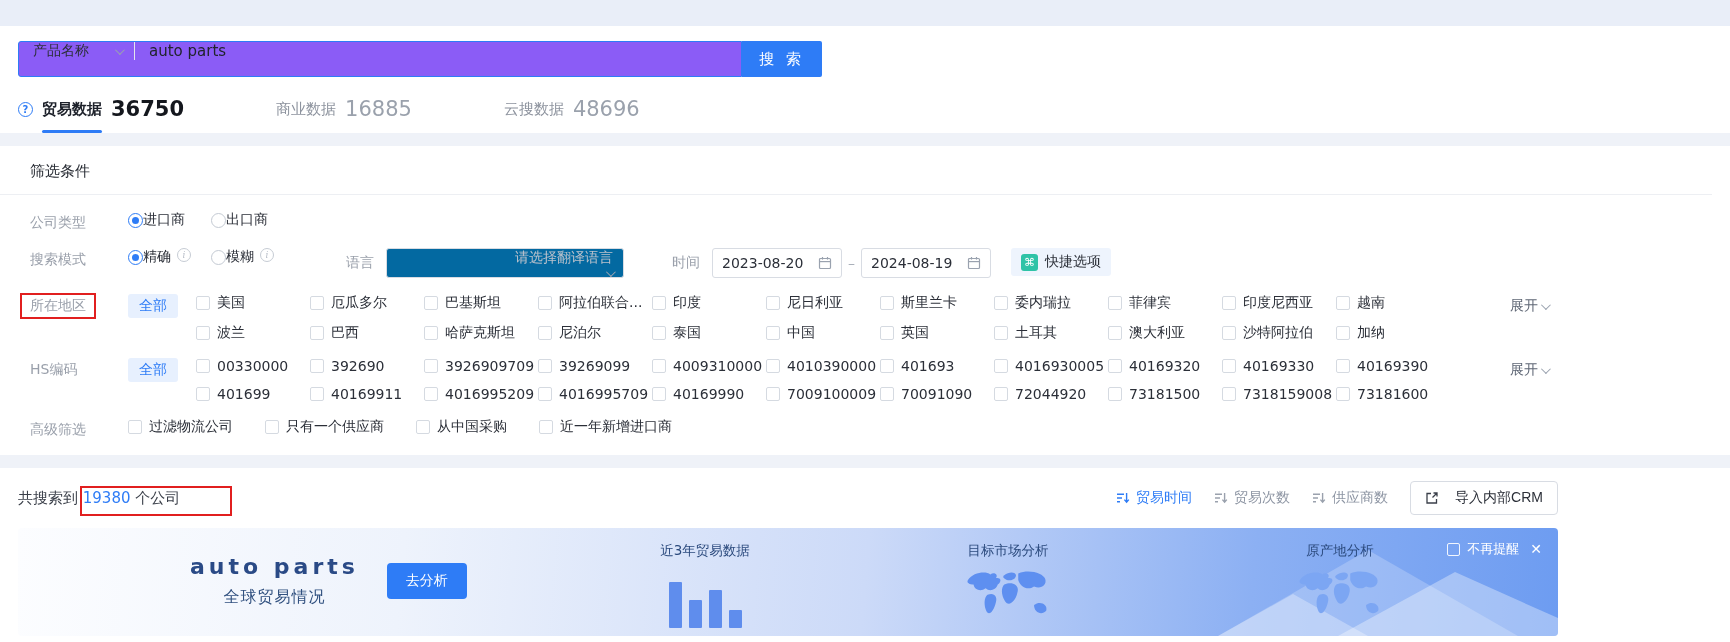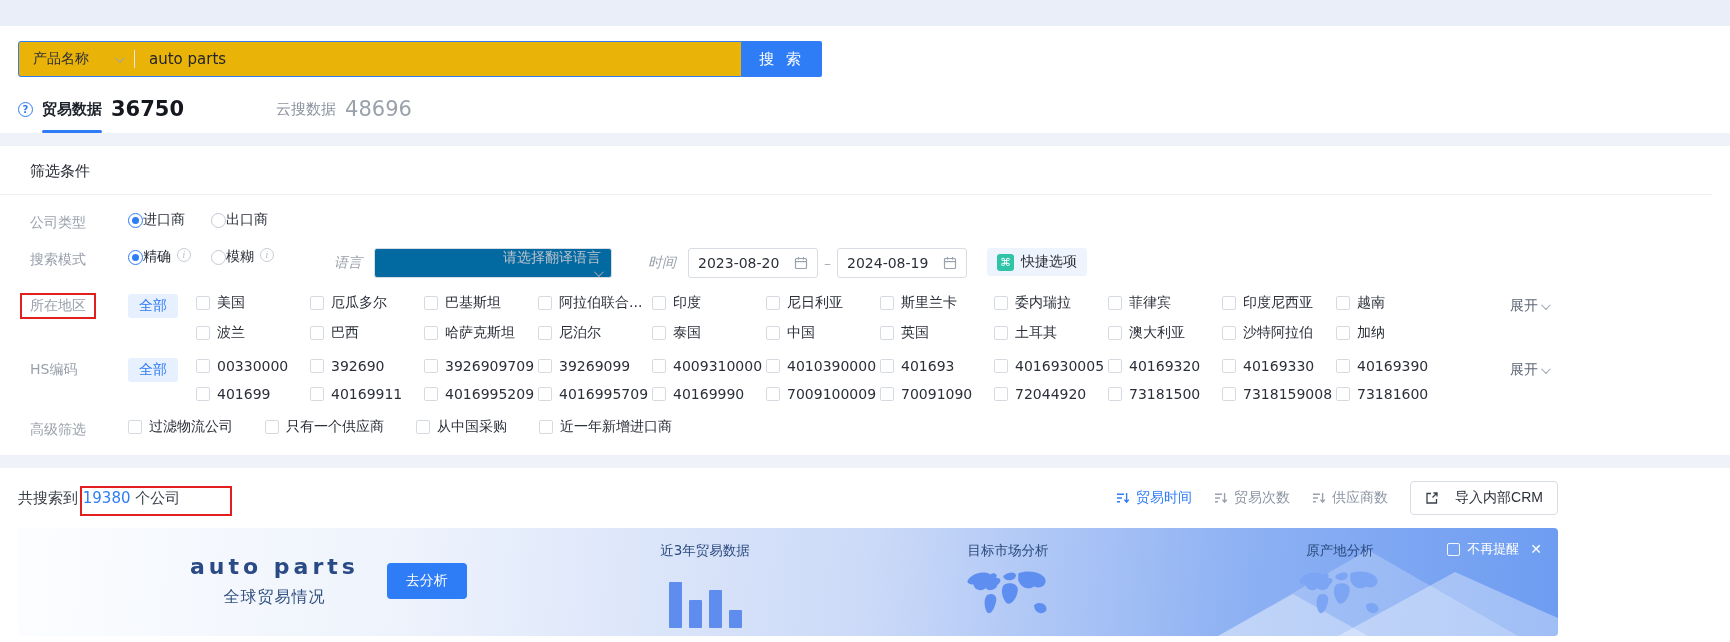--- a/index.html
+++ b/index.html
@@ -6,21 +6,21 @@
   html,body { width:1730px; height:642px; overflow:hidden; background:#fff;
     font-family:"DejaVu Sans","Liberation Sans",sans-serif; font-size:14px; color:#2b2f38; }
   .top-strip { height:26px; background:#e9eef8; }
   .gap { height:13px; background:#eff2f8; }
   .panel { background:#fff; }
   .content { width:1540px; margin-left:18px; }
 
   
   .search-panel { padding:15px 0 0 0; }
   .search-row { display:flex; align-items:stretch; height:36px; }
-  .search-box { display:flex; align-items:center; width:724px; border:1px solid #2e7cf6; border-radius:3px 0 0 3px; background:#eab308; }
+  .search-box { display:flex; align-items:flex-start; width:724px; border:1px solid #2e7cf6; border-radius:3px 0 0 3px; background:#8b5cf6; }
   .cat-select { display:flex; align-items:center; gap:26px; padding:0 12px 0 14px; cursor:pointer; }
   .cat-select .txt { font-size:14px; color:#2b2f38; }
   .vdivider { width:1px; height:18px; background:#e3e6ec; }
   .search-input { flex:1; border:0; outline:0; padding:0 14px; font-size:15px; color:#20242c; font-family:inherit; background:transparent; }
   .search-btn { width:80px; background:#2e7cf6; color:#fff; font-size:15px; letter-spacing:4px; border:0; border-radius:0 2px 2px 0; cursor:pointer;font-family:Liberation Serif, serif; }
 
   .chev { display:inline-block; width:7px; height:7px; border-right:1.4px solid #9aa2af; border-bottom:1.4px solid #9aa2af; transform:rotate(45deg) translateY(-2px); }
 
   
   .tabs { display:flex; gap:92px; margin-top:20px; }
@@ -41,21 +41,21 @@
   .red-box { border:2px solid #e11f1f; padding:2px 8px; margin:-4px 0 0 -10px; display:inline-block; }
 
   .radio { display:inline-flex; align-items:center; margin-right:26px; cursor:pointer; }
   .radio .dot { width:15px; height:15px; border-radius:50%; border:1px solid #c4cad3; background:#fff; position:relative; }
   .radio.checked .dot { border-color:#2e7cf6; }
   .radio.checked .dot::after { content:""; position:absolute; inset:3px; border-radius:50%; background:#2e7cf6; }
   .radio .rl { color:#2b2f38; }
   .info-icon { width:14px; height:14px; border:1px solid #c6ccd4; border-radius:50%; color:#b9bfc9; font-size:9px; line-height:12px; text-align:center; margin-left:-2px; font-style:italic; font-family:"DejaVu Serif",serif; }
 
   .inline-field { display:flex; align-items:center; }
-  .fld-label { color:#9aa0ab; margin:0 12px 0 0;font-style:italic; }
+  .fld-label { color:#9aa0ab; margin:0 12px 0 12px; }
   .select { width:238px; height:30px; border:1px solid #d8dce3; border-radius:3px; display:flex; align-items:flex-end; justify-content:space-between; padding:0 10px; cursor:pointer; background:#0369a1;flex-direction:column; }
   .select .ph { color:#bcc2cc; font-size:14px; }
   .date-box { width:130px; height:30px; border:1px solid #d8dce3; border-radius:3px; display:flex; align-items:center; justify-content:space-between; padding:0 9px; background:#fff; cursor:pointer; }
   .date-box .dv { color:#2b2f38; font-size:14px; }
   .dash { color:#aab0ba; margin:0 6px; }
   .quick-btn { display:flex; align-items:center; gap:7px; background:#eef4fd; border-radius:3px; padding:5px 10px; margin-left:20px; cursor:pointer; }
   .cmd-icon { width:17px; height:17px; background:#2fc3a7; border-radius:3px; color:#fff; font-size:11px; line-height:17px; text-align:center; }
 
   .all-btn { background:#e7f0fe; color:#2e7cf6; border-radius:3px; padding:3px 11px; margin-right:18px; cursor:pointer; white-space:nowrap; }
   .opt-grid { display:grid; grid-template-columns:repeat(11,114px); row-gap:12px; flex:1; }
@@ -119,20 +119,24 @@
     </div>
 
     <div class="tabs">
       <div class="tab active">
         <span class="help-icon">?</span>
         <span class="lbl">贸易数据</span>
         <span class="cnt">36750</span>
         <span class="underline"></span>
       </div>
       <div class="tab">
+        <span class="lbl">商业数据</span>
+        <span class="cnt">16885</span>
+      </div>
+      <div class="tab">
         <span class="lbl">云搜数据</span>
         <span class="cnt">48696</span>
       </div>
     </div>
   </div>
 </div>
 
 <div class="gap"></div>
 
 <div class="panel filter-panel">

